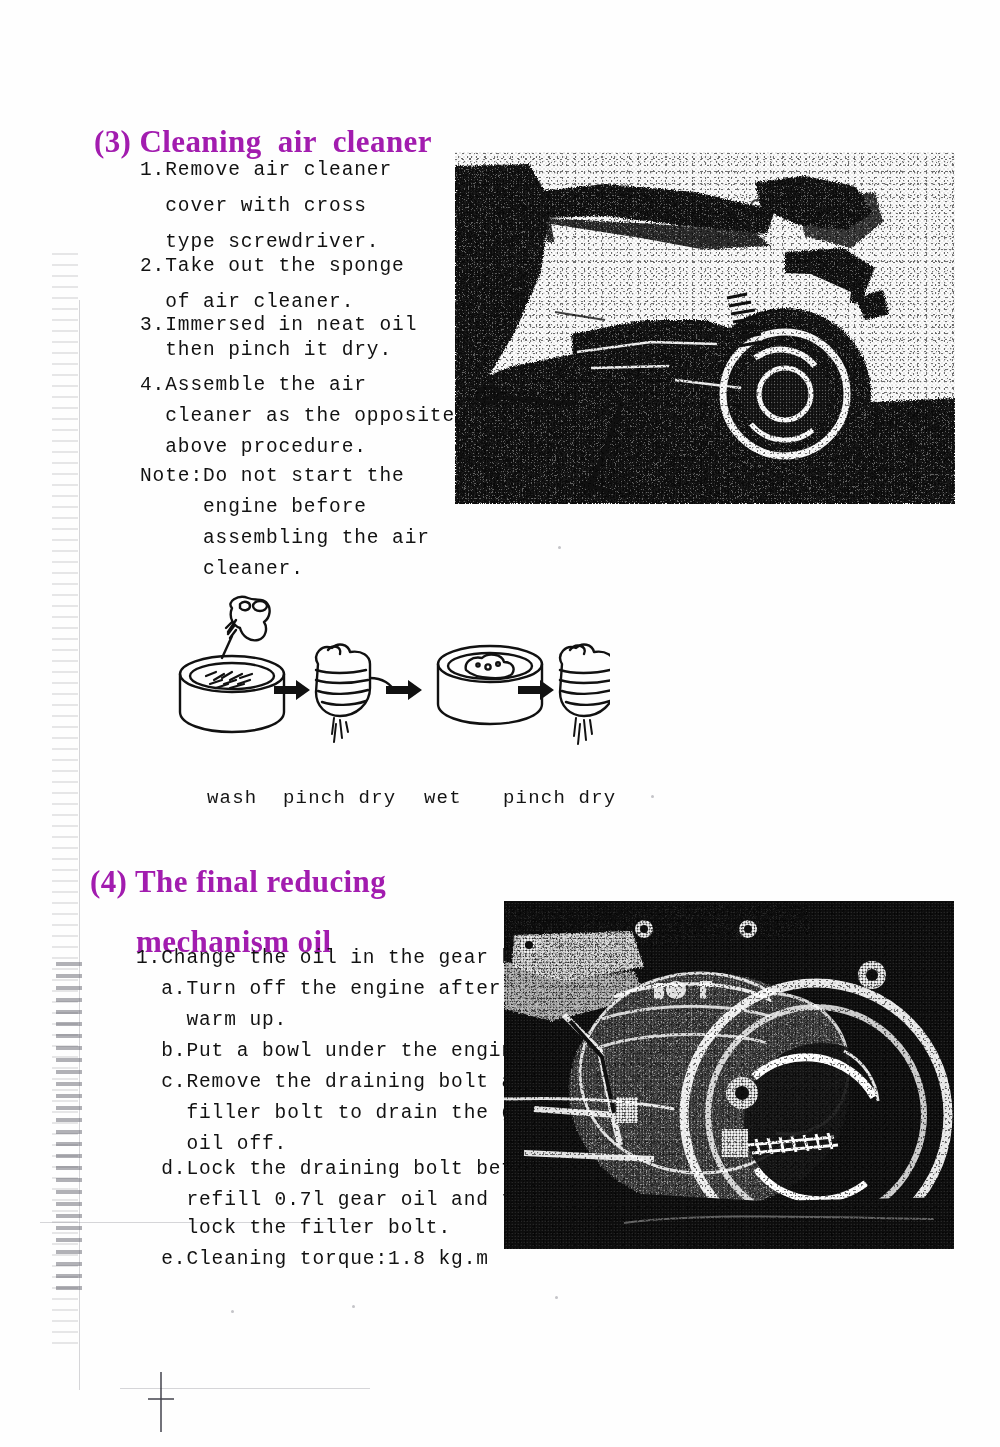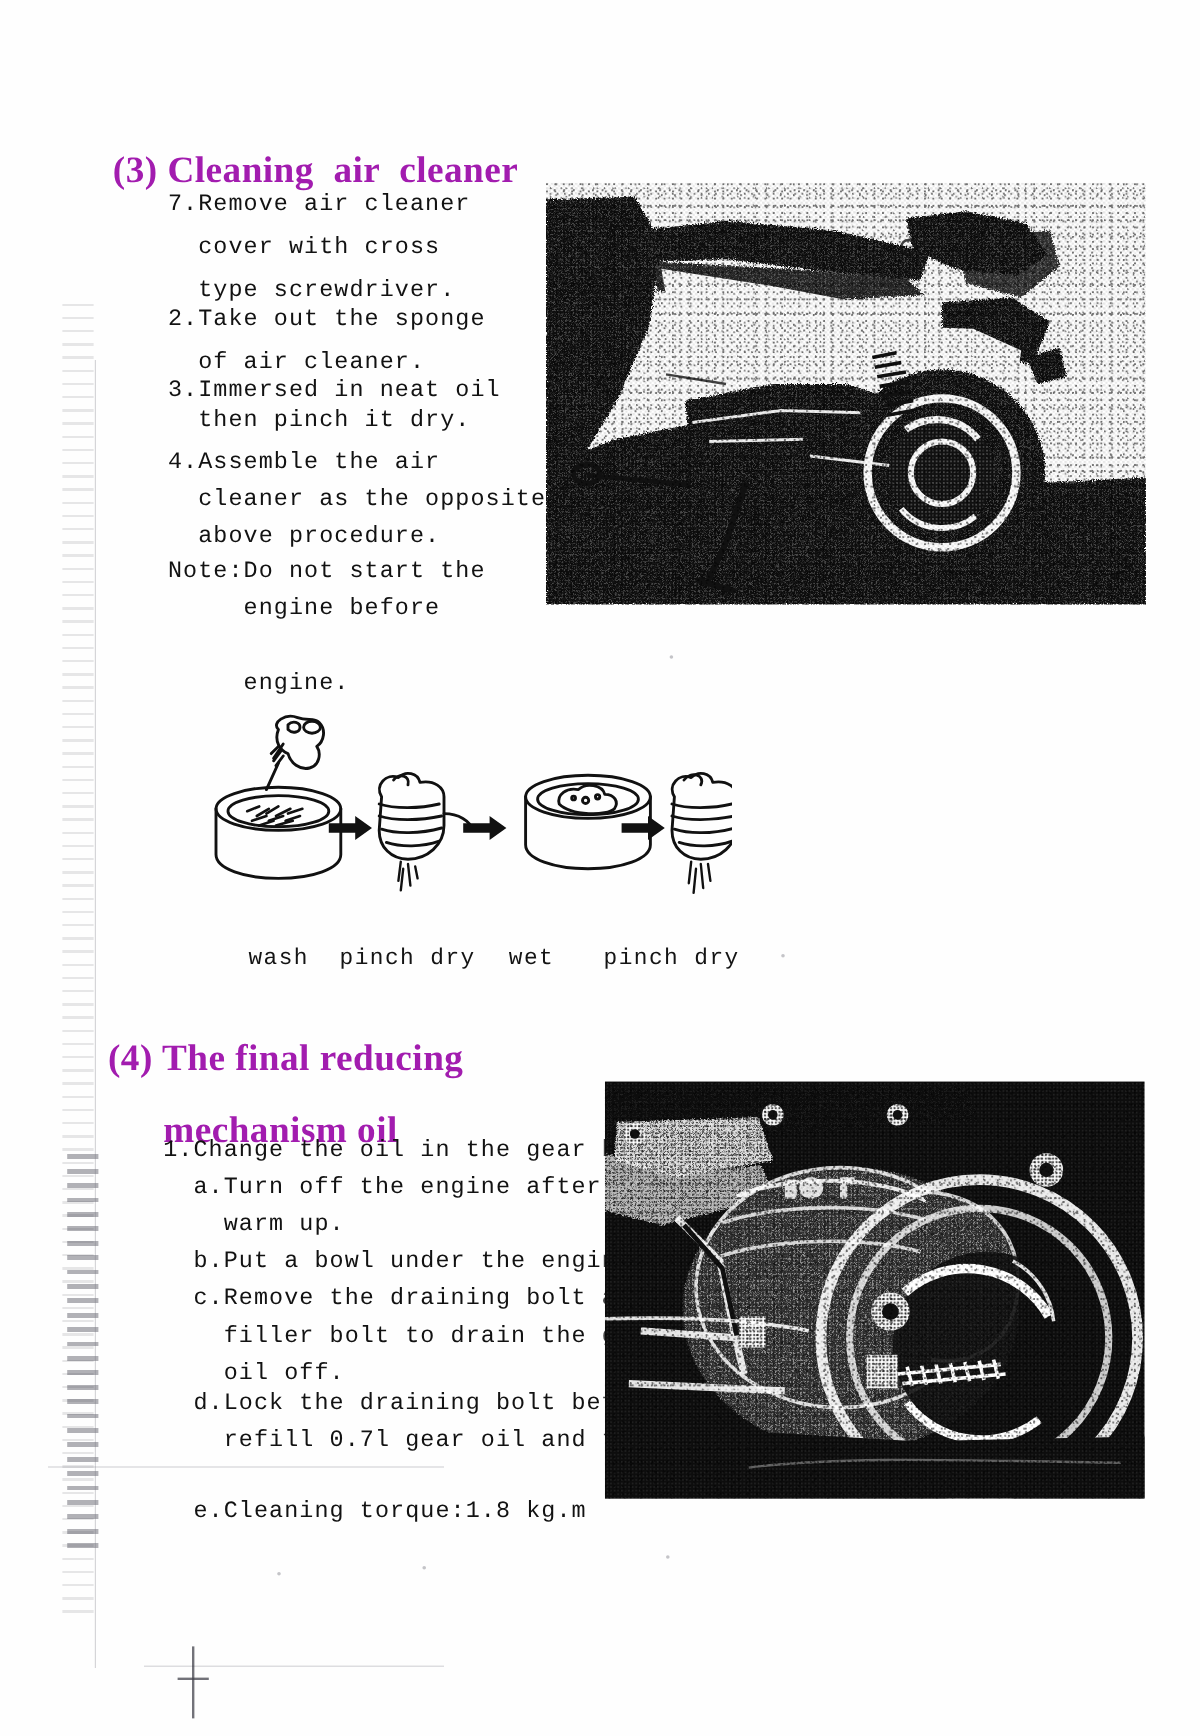--- a/index.html
+++ b/index.html
@@ -135,37 +135,38 @@
   <div class="scan-hline h2"></div>
   <div class="scan-cross"></div>
   <div class="speck" style="left:352px;top:1305px;width:3px;height:3px;"></div>
   <div class="speck" style="left:231px;top:1310px;width:3px;height:3px;"></div>
   <div class="speck" style="left:555px;top:1296px;width:3px;height:3px;"></div>
   <div class="speck" style="left:651px;top:795px;width:3px;height:3px;"></div>
   <div class="speck" style="left:558px;top:546px;width:3px;height:3px;"></div>
 
   <h1 class="section-heading" id="heading3">(3) Cleaning  air  cleaner</h1>
 
-  <div class="tw list1" style="top:160px;">7.Remove air cleaner</div>
+  <div class="tw list1" style="top:160px;">1.Remove air cleaner</div>
   <div class="tw list1" style="top:196px;">  cover with cross</div>
   <div class="tw list1" style="top:232px;">  type screwdriver.</div>
 
   <div class="tw list1" style="top:256px;">2.Take out the sponge</div>
   <div class="tw list1" style="top:292px;">  of air cleaner.</div>
 
   <div class="tw list1" style="top:315px;">3.Immersed in neat oil</div>
   <div class="tw list1" style="top:340px;">  then pinch it dry.</div>
 
   <div class="tw list1" style="top:375px;">4.Assemble the air</div>
   <div class="tw list1" style="top:406px;">  cleaner as the opposite</div>
   <div class="tw list1" style="top:437px;">  above procedure.</div>
 
   <div class="tw" style="left:140px;top:466px;">Note:Do not start the</div>
   <div class="tw" style="left:140px;top:497px;">     engine before</div>
-  <div class="tw" style="left:140px;top:559px;">     engine.</div>
+  <div class="tw" style="left:140px;top:528px;">     assembling the air</div>
+  <div class="tw" style="left:140px;top:559px;">     cleaner.</div>
 
   <div class="photo" id="photo-scooter" style="left:455px;top:152px;width:500px;height:352px;">
     <svg width="500" height="352" viewBox="0 0 500 352" xmlns="http://www.w3.org/2000/svg">
       <defs>
         <filter id="rough1" x="-10%" y="-10%" width="120%" height="120%">
           <feTurbulence type="fractalNoise" baseFrequency="0.85" numOctaves="3" seed="7" result="n"></feTurbulence>
           <feDisplacementMap in="SourceGraphic" in2="n" scale="5" xChannelSelector="R" yChannelSelector="G"></feDisplacementMap>
         </filter>
         <filter id="halftone1" x="-5%" y="-5%" width="110%" height="110%">
           <feTurbulence type="fractalNoise" baseFrequency="0.55" numOctaves="4" seed="3" result="nz"></feTurbulence>
@@ -360,20 +361,21 @@
 
   <div class="tw list2" style="top:948px;">1.Change the oil in the gear box:</div>
   <div class="tw list2" style="top:979px;">  a.Turn off the engine after</div>
   <div class="tw list2" style="top:1010px;">    warm up.</div>
   <div class="tw list2" style="top:1041px;">  b.Put a bowl under the engine.</div>
   <div class="tw list2" style="top:1072px;">  c.Remove the draining bolt and</div>
   <div class="tw list2" style="top:1103px;">    filler bolt to drain the gear</div>
   <div class="tw list2" style="top:1134px;">    oil off.</div>
   <div class="tw list2" style="top:1159px;">  d.Lock the draining bolt before</div>
   <div class="tw list2" style="top:1190px;">    refill 0.7l gear oil and then</div>
+  <div class="tw list2" style="top:1218px;">    lock the filler bolt.</div>
   <div class="tw list2" style="top:1249px;">  e.Cleaning torque:1.8 kg.m</div>
 
   <div class="photo" id="photo-gearbox" style="left:504px;top:901px;width:450px;height:348px;">
     <svg width="450" height="348" viewBox="0 0 450 348" xmlns="http://www.w3.org/2000/svg">
       <defs>
         <filter id="rough2" x="-10%" y="-10%" width="120%" height="120%">
           <feTurbulence type="fractalNoise" baseFrequency="0.9" numOctaves="3" seed="11" result="n2"></feTurbulence>
           <feDisplacementMap in="SourceGraphic" in2="n2" scale="4" xChannelSelector="R" yChannelSelector="G"></feDisplacementMap>
         </filter>
         <pattern id="dotsMid" width="3" height="3" patternUnits="userSpaceOnUse">

